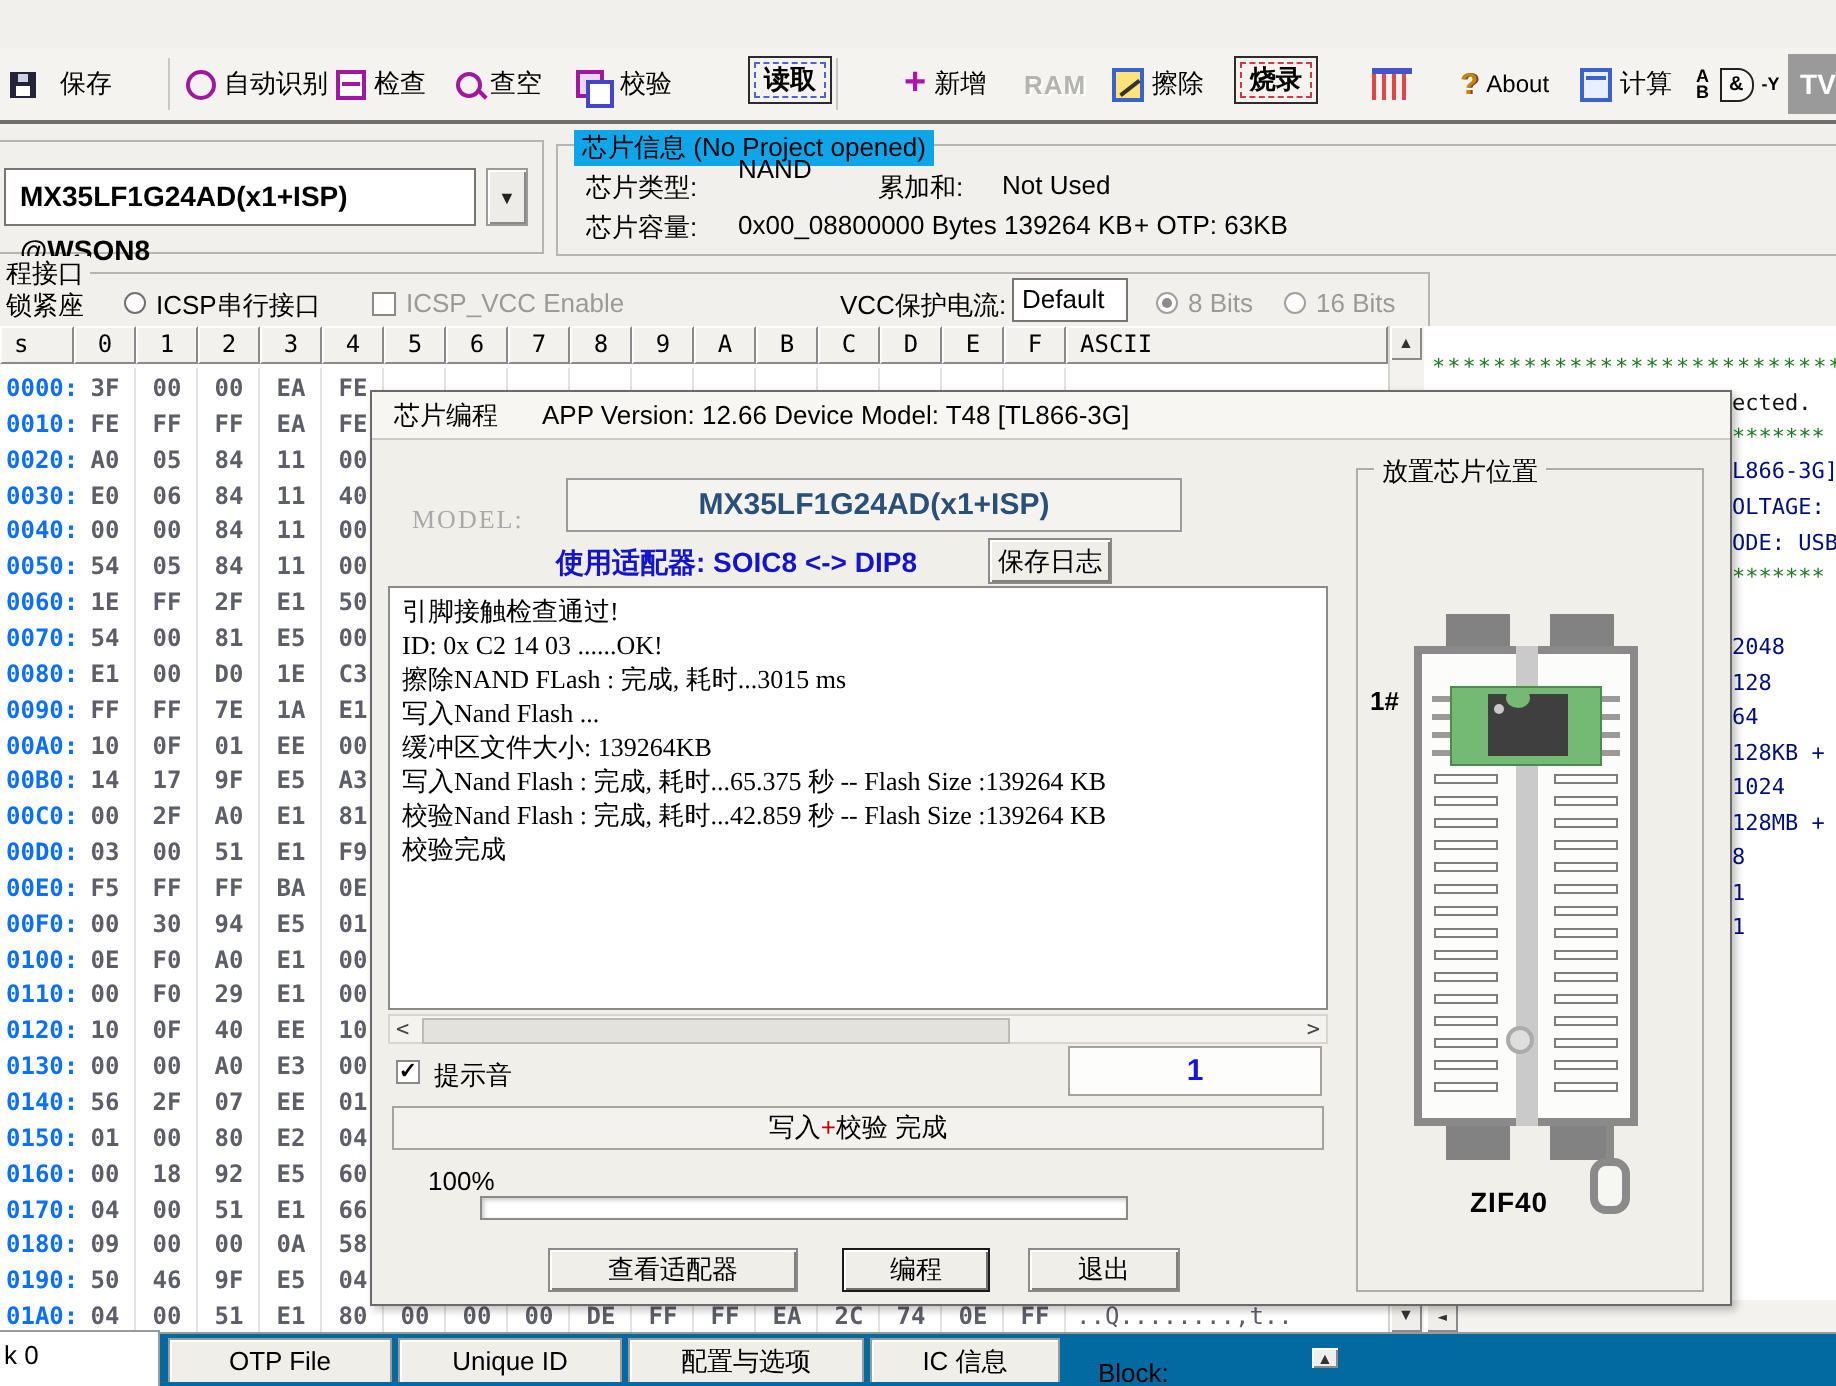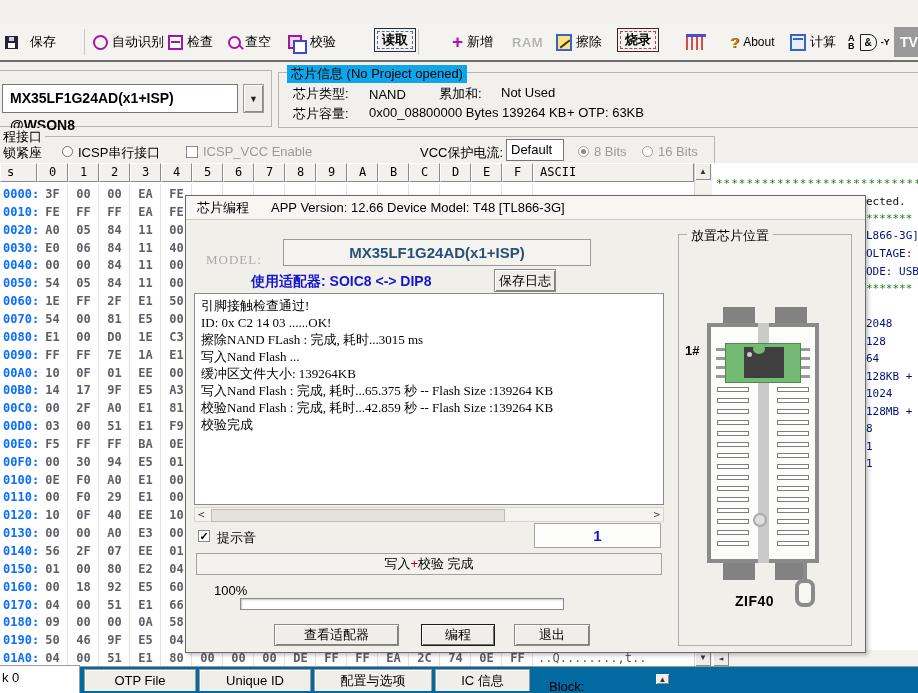--- a/index.html
+++ b/index.html
@@ -87,21 +87,21 @@
              font-size:13px;text-align:center;line-height:18px;box-sizing:border-box;}
   
   #dlg{position:absolute;left:185px;top:195px;width:681px;height:458px;background:#F0EFEA;
        border:1px solid #6A6A6A;box-sizing:border-box;z-index:30;box-shadow:2px 2px 4px rgba(0,0,0,0.25);}
   #dlg-title{position:absolute;left:0;top:0;width:100%;height:23px;background:#F7F6F3;border-bottom:1px solid #CCCAC3;
              font-size:13px;display:flex;align-items:center;}
   #dlg-title .t1{margin-left:11px;}
   #dlg-title .t2{margin-left:22px;}
   #model-field{position:absolute;left:97px;top:43px;width:308px;height:27px;background:#F4F3F0;border:1px solid #9B9B9B;
                text-align:center;font-weight:bold;font-size:15px;color:#2B5078;line-height:26px;box-sizing:border-box;}
-  #adapter-line{position:absolute;left:65px;top:77px;font-weight:bold;font-size:14px;color:#1414CC;}
+  #adapter-line{position:absolute;left:92px;top:77px;font-weight:bold;font-size:14px;color:#1414CC;}
   .btn{background:#EFEEE9;box-shadow:inset 1px 1px 0 #FFF, inset -1px -1px 0 #808080;border:1px solid #8A8A8A;
        font-size:13px;text-align:center;box-sizing:border-box;}
   #save-log{position:absolute;left:308px;top:73px;width:62px;height:23px;line-height:21px;}
   #log-box{position:absolute;left:8px;top:97px;width:470px;height:212px;background:#FFF;border:1px solid #8A8A8A;
            box-sizing:border-box;padding:3px 6px;font-family:"Liberation Serif",serif;font-size:13px;line-height:17px;}
   #log-hscroll{position:absolute;left:8px;top:311px;width:470px;height:15px;background:#F4F3F0;border:1px solid #D8D6CF;box-sizing:border-box;}
   #log-thumb{position:absolute;left:16px;top:1px;width:292px;height:11px;background:#E4E2DD;border:1px solid #BDBBB4;}
   .hs-ar{position:absolute;top:0;font-family:"DejaVu Sans Mono",monospace;font-size:11px;color:#444;line-height:13px;}
   #beep-chk{left:12px;top:334px;}
   #beep-label{position:absolute;left:31px;top:333px;font-size:13px;}
@@ -206,21 +206,21 @@
 
   <div class="grp" style="left:-8px;top:70px;width:278px;height:55px;">
     <div class="grp-label" style="left:4px;"></div>
   </div>
   <div id="chip-combo">MX35LF1G24AD(x1+ISP) @WSON8</div>
   <div id="chip-combo-btn">▼</div>
 
   <div class="grp" style="left:278px;top:72px;width:640px;height:54px;">
     <div class="grp-label">芯片信息 (No Project opened)</div>
     <div class="inforow" style="left:14px;top:12px;">芯片类型:</div>
-    <div class="inforow" style="left:90px;top:14px;text-align:center;">NAND</div>
+    <div class="inforow" style="left:90px;top:4px;text-align:center;">NAND</div>
     <div class="inforow" style="left:160px;top:12px;">累加和:</div>
     <div class="inforow" style="left:222px;top:12px;">Not Used</div>
     <div class="inforow" style="left:14px;top:32px;">芯片容量:</div>
     <div class="inforow" style="left:90px;top:32px;">0x00_08800000 Bytes 139264 KB</div>
     <div class="inforow" style="left:288px;top:32px;">+ OTP: 63KB</div>
   </div>
 
   <div class="grp" style="left:-8px;top:136px;width:721px;height:26px;border-bottom:none;"></div>
   <div class="abs" style="left:0px;top:128px;background:#F1F0EC;padding:0 3px;font-size:13px;">程接口</div>
   <div class="abs" style="left:3px;top:144px;font-size:13px;">锁紧座</div>

